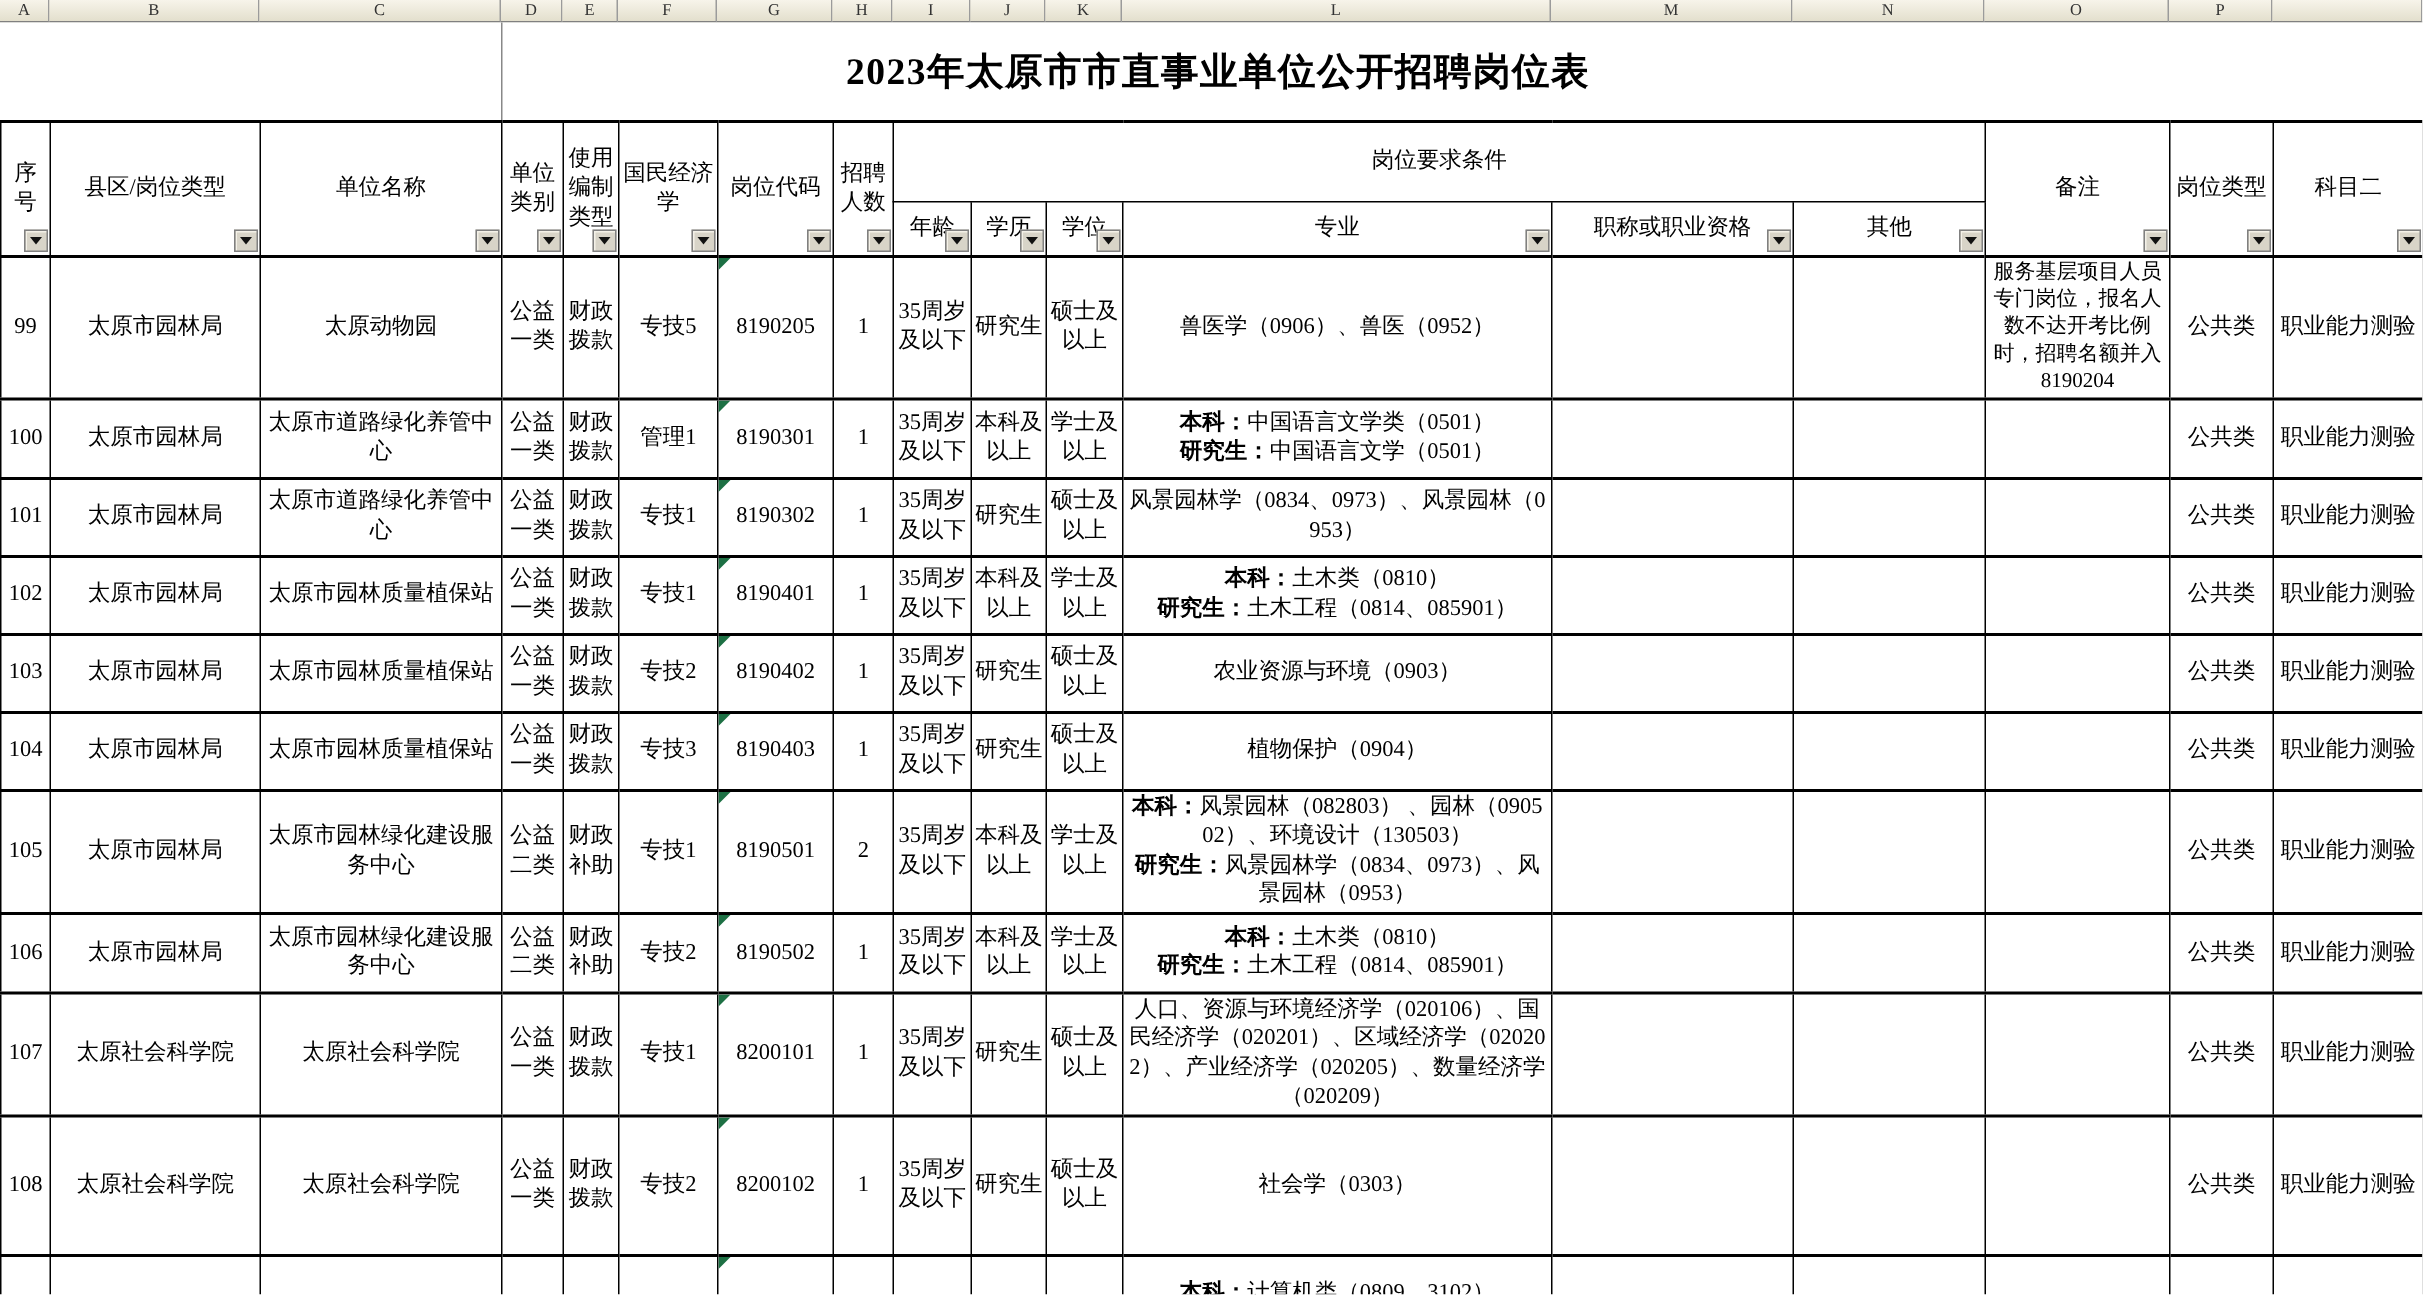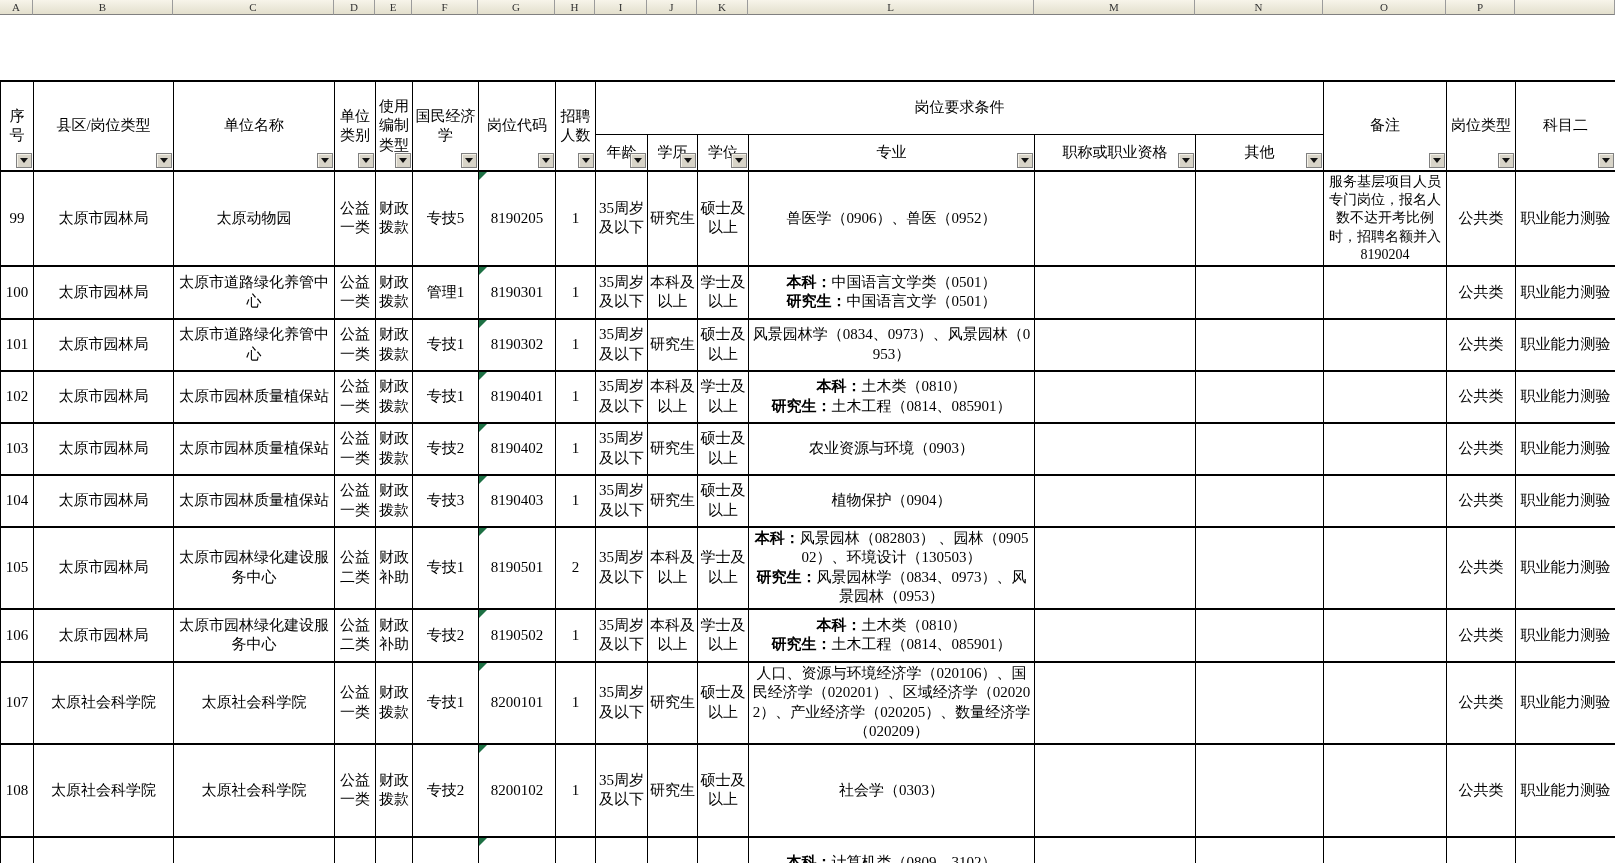--- a/index.html
+++ b/index.html
@@ -82,20 +82,24 @@
       <div class="letter-cell" style="width: 50px;">J</div>
       <div class="letter-cell" style="width: 51px;">K</div>
       <div class="letter-cell" style="width: 286px;">L</div>
       <div class="letter-cell" style="width: 161px;">M</div>
       <div class="letter-cell" style="width: 128px;">N</div>
       <div class="letter-cell" style="width: 123px;">O</div>
       <div class="letter-cell" style="width: 69px;">P</div>
       <div class="letter-cell" style="width: 100px;"></div>
     </div>
 
+  <div id="title-band">
+    <div id="title-divider"></div>
+    <div id="page-title">2023年太原市市直事业单位公开招聘岗位表</div>
+  </div>
 
   <table id="job-table">
     <colgroup>
       <col style="width:33px">
         <col style="width:140px">
         <col style="width:161px">
       <col style="width:41px">
         <col style="width:37px">
         <col style="width:66px">
       <col style="width:77px">

